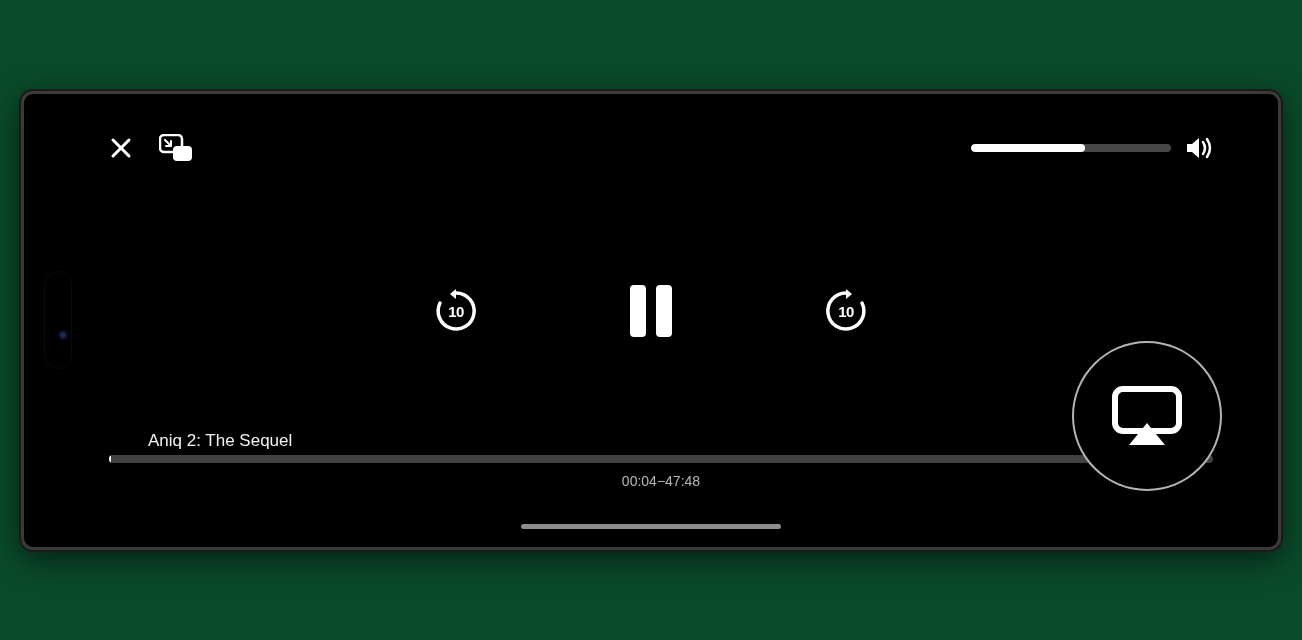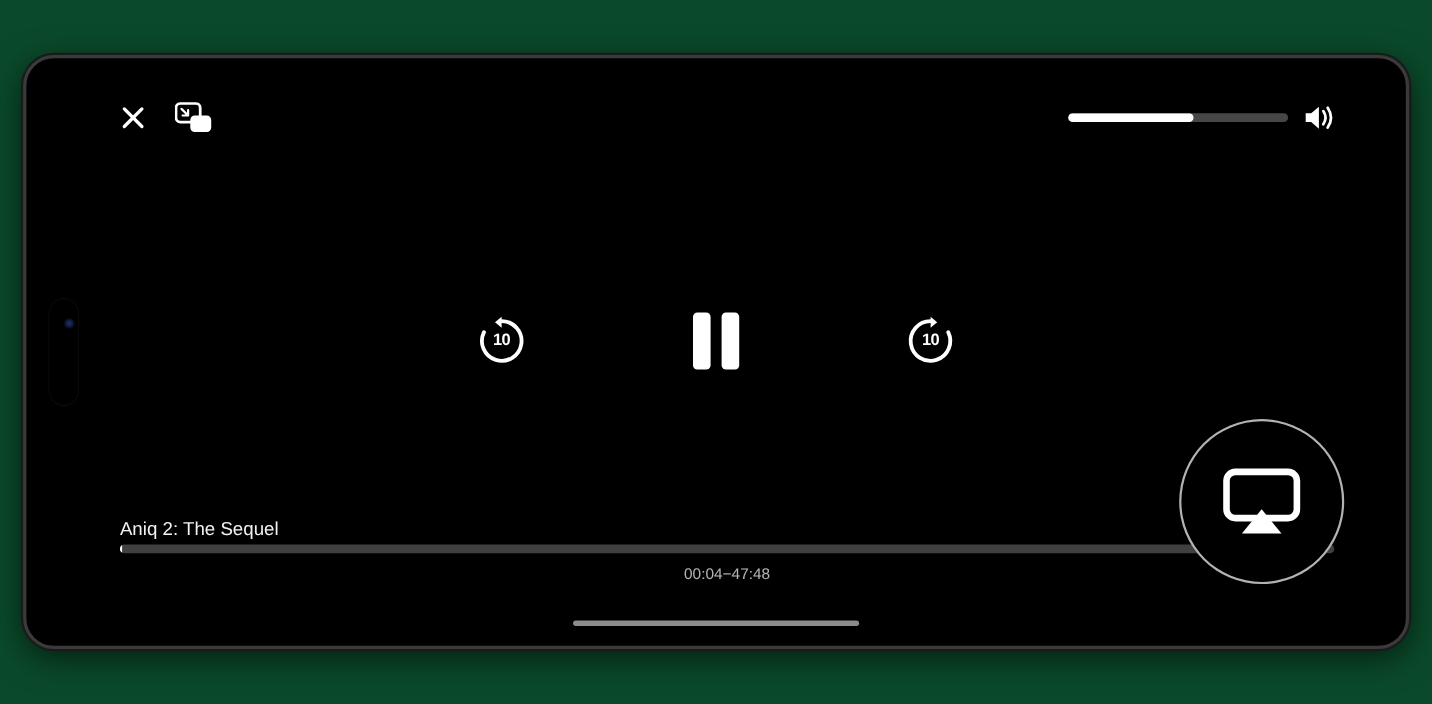--- a/index.html
+++ b/index.html
@@ -7,23 +7,23 @@
       background: #0a4a2a;
       width: 1302px;
       height: 640px;
       display: flex;
       align-items: center;
       justify-content: center;
       font-family: -apple-system, BlinkMacSystemFont, "SF Pro Display", "Helvetica Neue", sans-serif;
     }
     .phone-frame {
       width: 1260px;
-      height: 540px;
+      height: 459px;
       background: #000;
-      border-radius: 28px;
+      border-radius: 12px;
       border: 3px solid #3a3a3a;
       box-shadow: 0 0 0 2px #1a1a1a, 0 8px 30px rgba(0,0,0,0.6);
       position: relative;
       overflow: hidden;
     }
     .dynamic-island {
       position: absolute;
       left: 20px;
       top: 50%;
       transform: translateY(-50%);
@@ -122,20 +122,21 @@
     .bottom-area {
       position: absolute;
       left: 75px;
       right: 55px;
       bottom: 48px;
     }
     .episode-title {
       font-size: 17px;
       color: rgba(255,255,255,0.95);
       margin-bottom: 4px;
+      margin-left: 39px;
     }
     .show-title {
       font-size: 28px;
       font-weight: 700;
       letter-spacing: -0.3px;
       margin-bottom: 18px;
     }
     .progress-track {
       width: 100%;
       height: 8px;

